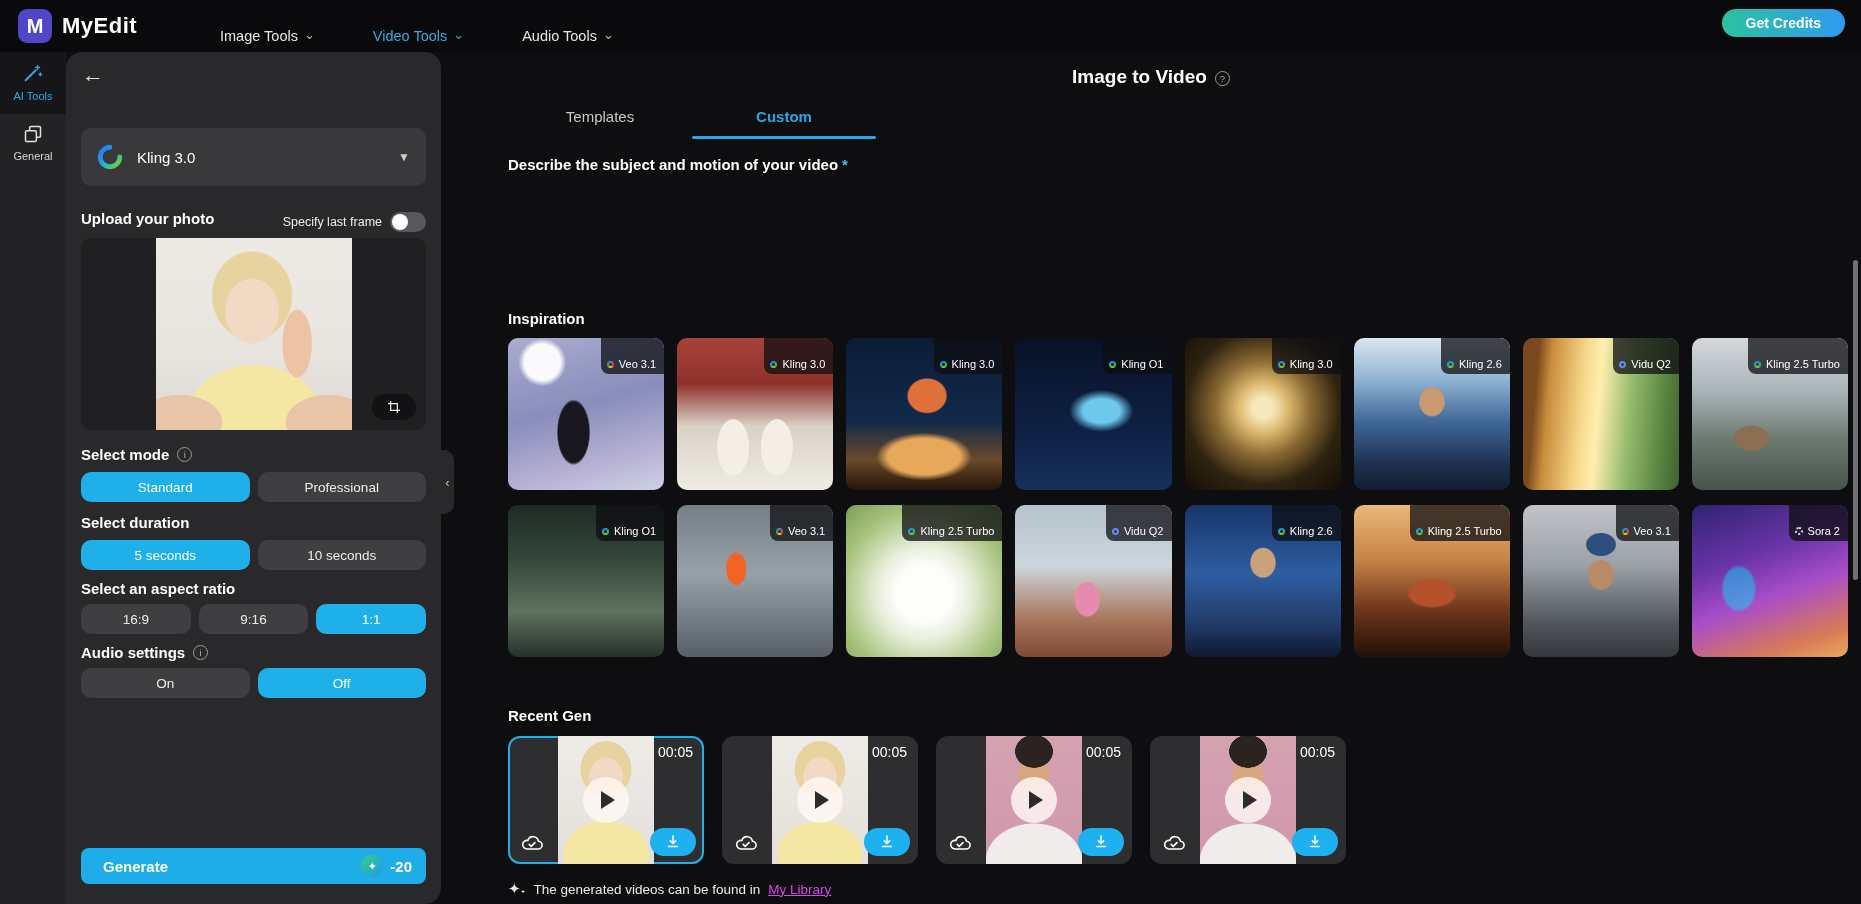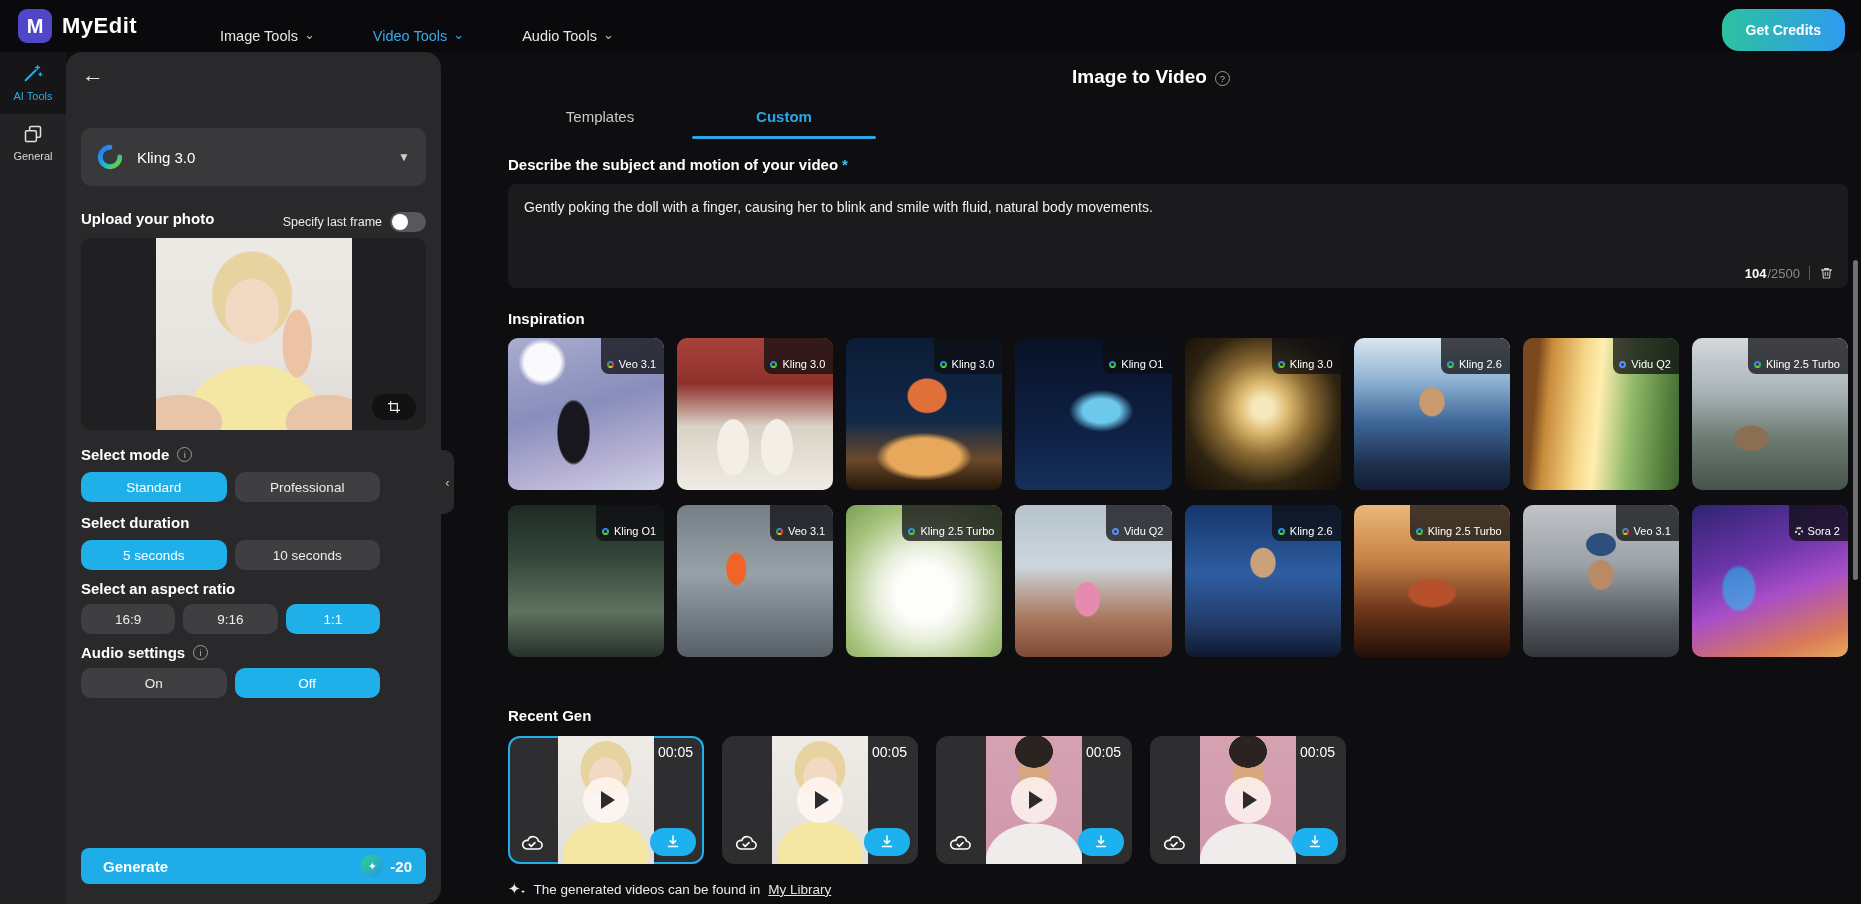--- a/index.html
+++ b/index.html
@@ -9,21 +9,21 @@
 
   
   .navbar { position:absolute; top:0; left:0; right:0; height:52px; background:#0a0a0c; display:flex; align-items:center; z-index:30; }
   .logo-wrap { display:flex; align-items:center; gap:10px; padding-left:18px; width:220px; }
   .logo-box { width:34px; height:34px; border-radius:9px; background:#4f46c8; display:flex; align-items:center; justify-content:center; font-weight:bold; font-size:20px; color:#fff; }
   .brand { font-size:22px; font-weight:bold; letter-spacing:.5px; }
   .nav-menus { display:flex; gap:58px; }
   .nav-item { font-size:14.5px; color:#e6e6e6; display:flex; align-items:center; gap:6px; cursor:pointer;margin-top:20px; }
   .nav-item .chev { font-size:13px; color:#bdbdbd; transform:translateY(-2px); }
   .nav-item.active, .nav-item.active .chev { color:#3aa9e8; }
-  .credits-btn { position:absolute; right:16px; top:9px; height:42px; padding:0 24px; border:none; border-radius:17px;
+  .credits-btn { position:absolute; right:16px; top:9px; height:28px; padding:0 24px; border:none; border-radius:17px;
     background:linear-gradient(90deg,#2cc29f,#2f9bf0); color:#fff; font-size:14px; font-weight:bold; cursor:pointer; font-family:inherit; }
 
   
   .rail { position:absolute; top:52px; left:0; width:66px; bottom:0; background:#232325; z-index:20; }
   .rail-item { width:66px; padding:10px 0 12px; display:flex; flex-direction:column; align-items:center; gap:6px; cursor:pointer; }
   .rail-item .rlabel { font-size:11px; color:#d6d6d6; }
   .rail-item.active { background:#161618; }
   .rail-item.active .rlabel { color:#2da9e6; }
 
   
@@ -38,21 +38,21 @@
   .toggle-row { position:absolute; top:160px; right:15px; display:flex; align-items:center; gap:8px; }
   .toggle-label { font-size:12.5px; color:#ececec; }
   .toggle { width:36px; height:20px; border-radius:10px; background:#57575c; position:relative; cursor:pointer; }
   .toggle .knob { position:absolute; left:2px; top:2px; width:16px; height:16px; border-radius:50%; background:#fff; }
   .photo-box { position:absolute; top:186px; left:15px; width:345px; height:192px; background:#202022; border-radius:10px; overflow:hidden; }
   .photo { position:absolute; left:50%; top:0; transform:translateX(-50%); width:196px; height:192px; }
   .crop-pill { position:absolute; right:10px; bottom:10px; width:44px; height:26px; border-radius:13px; background:rgba(16,16,18,.85);
     display:flex; align-items:center; justify-content:center; border:none; cursor:pointer; }
   .info-ic, .help-ic { display:inline-flex; width:15px; height:15px; border:1.2px solid #9a9a9a; border-radius:50%;
     align-items:center; justify-content:center; font-size:9.5px; color:#b5b5b5; font-weight:normal; }
-  .optrow { position:absolute; left:15px; width:299px; display:flex; gap:8px; }
+  .optrow { position:absolute; left:15px; width:345px; display:flex; gap:8px; }
   .opt { flex:1; height:30px; border:none; border-radius:10px; background:#3f3f42; color:#ececec; font-size:13.5px; cursor:pointer; font-family:inherit; }
   .opt.sel { background:#1fb0ea; color:#fff; }
   .generate { position:absolute; left:15px; bottom:20px; width:345px; height:36px; border:none; border-radius:8px; background:#1fadе9;
     background:#1fade9; color:#fff; display:flex; align-items:center; padding:0 14px 0 22px; cursor:pointer; font-family:inherit; }
   .generate .glabel { font-size:15px; font-weight:bold; flex:1; text-align:left; }
   .cost { display:flex; align-items:center; gap:7px; font-size:15px; font-weight:bold; }
   .coin { width:22px; height:22px; border-radius:50%; background:linear-gradient(135deg,#35d07f,#2196f3); display:flex; align-items:center; justify-content:center; font-size:11px; color:#fff; }
   .collapse-tab { position:absolute; right:-13px; top:398px; width:13px; height:64px; background:#29292b; border-radius:0 10px 10px 0;
     display:flex; align-items:center; justify-content:center; color:#c0c0c0; font-size:13px; cursor:pointer; }
 
@@ -93,21 +93,21 @@
   .rthumb { position:absolute; left:50%; top:0; transform:translateX(-50%); width:96px; height:128px; }
   .rtime { position:absolute; top:8px; right:11px; font-size:14px; color:#fff; }
   .playbtn { position:absolute; left:50%; top:50%; transform:translate(-50%,-50%); width:46px; height:46px; border-radius:50%;
     background:rgba(255,247,242,.85); display:flex; align-items:center; justify-content:center; }
   .tri { width:0; height:0; border-left:14px solid #2b2b2b; border-top:9px solid transparent; border-bottom:9px solid transparent; margin-left:4px; }
   .cloud { position:absolute; left:10px; bottom:9px; width:28px; height:24px; }
   .dl { position:absolute; right:8px; bottom:8px; width:46px; height:28px; border:none; border-radius:14px; background:#1db2ef;
     display:flex; align-items:center; justify-content:center; cursor:pointer; }
   .gen-footer { position:absolute; left:67px; top:828px; display:flex; align-items:center; gap:8px; font-size:13.5px; color:#ececec; }
   .sparkle { color:#e8e8e8; font-size:15px; }
-  .gen-footer a { color:#e5e5e5; }
+  .gen-footer a { color:#d946ef; }
 
   .scrollbar { position:absolute; right:3px; top:260px; width:5px; height:320px; border-radius:3px; background:#6f6f74; }
 </style>
 </head>
 <body>
 
 <div id="app">
 
   <header class="navbar">
     <div class="logo-wrap">
@@ -243,33 +243,20 @@
     </h1>
 
     <div class="tabs">
       <div class="tab">Templates</div>
       <div class="tab active">Custom</div>
     </div>
 
     <div class="prompt-label">
       <span>Describe the subject and motion of your video</span><span class="req">*</span>
     </div>
-    <div class="prompt-box">
-      <textarea spellcheck="false" style="">Gently poking the doll with a finger, causing her to blink and smile with fluid, natural body movements.</textarea>
-      <div class="counter">
-        <span class="count-num">104</span>
-        <span class="count-max">/2500</span>
-        <span class="count-div"></span>
-        <button class="trash-btn">
-          <svg width="15" height="16" viewBox="0 0 24 24">
-            <path d="M4 7h16 M9 7V5h6v2 M6 7l1 13h10l1-13 M10 11v5 M14 11v5" stroke="#cfcfcf" stroke-width="1.7" fill="none" stroke-linecap="round"></path>
-          </svg>
-        </button>
-      </div>
-    </div>
 
     <h2 class="sec-head" style="top:258px;">Inspiration</h2>
 
     <div class="igrid" style="top:286px;">
       <div class="icard">
         <div class="ithumb" style="background: radial-gradient(40px 40px at 22% 16%, rgba(255, 255, 255, 0.95) 0px, rgba(255, 255, 255, 0.95) 45%, rgba(255, 255, 255, 0) 60%), radial-gradient(28px 55px at 42% 62%, rgb(23, 23, 29) 0px, rgb(23, 23, 29) 55%, rgba(23, 23, 29, 0) 60%), linear-gradient(165deg, rgb(169, 173, 207) 0%, rgb(136, 141, 187) 45%, rgb(183, 178, 212) 78%, rgb(205, 208, 230) 100%);"></div>
         <div class="badge">
             <span class="bicon google"></span>
             <span>Veo 3.1</span>
           </div>

